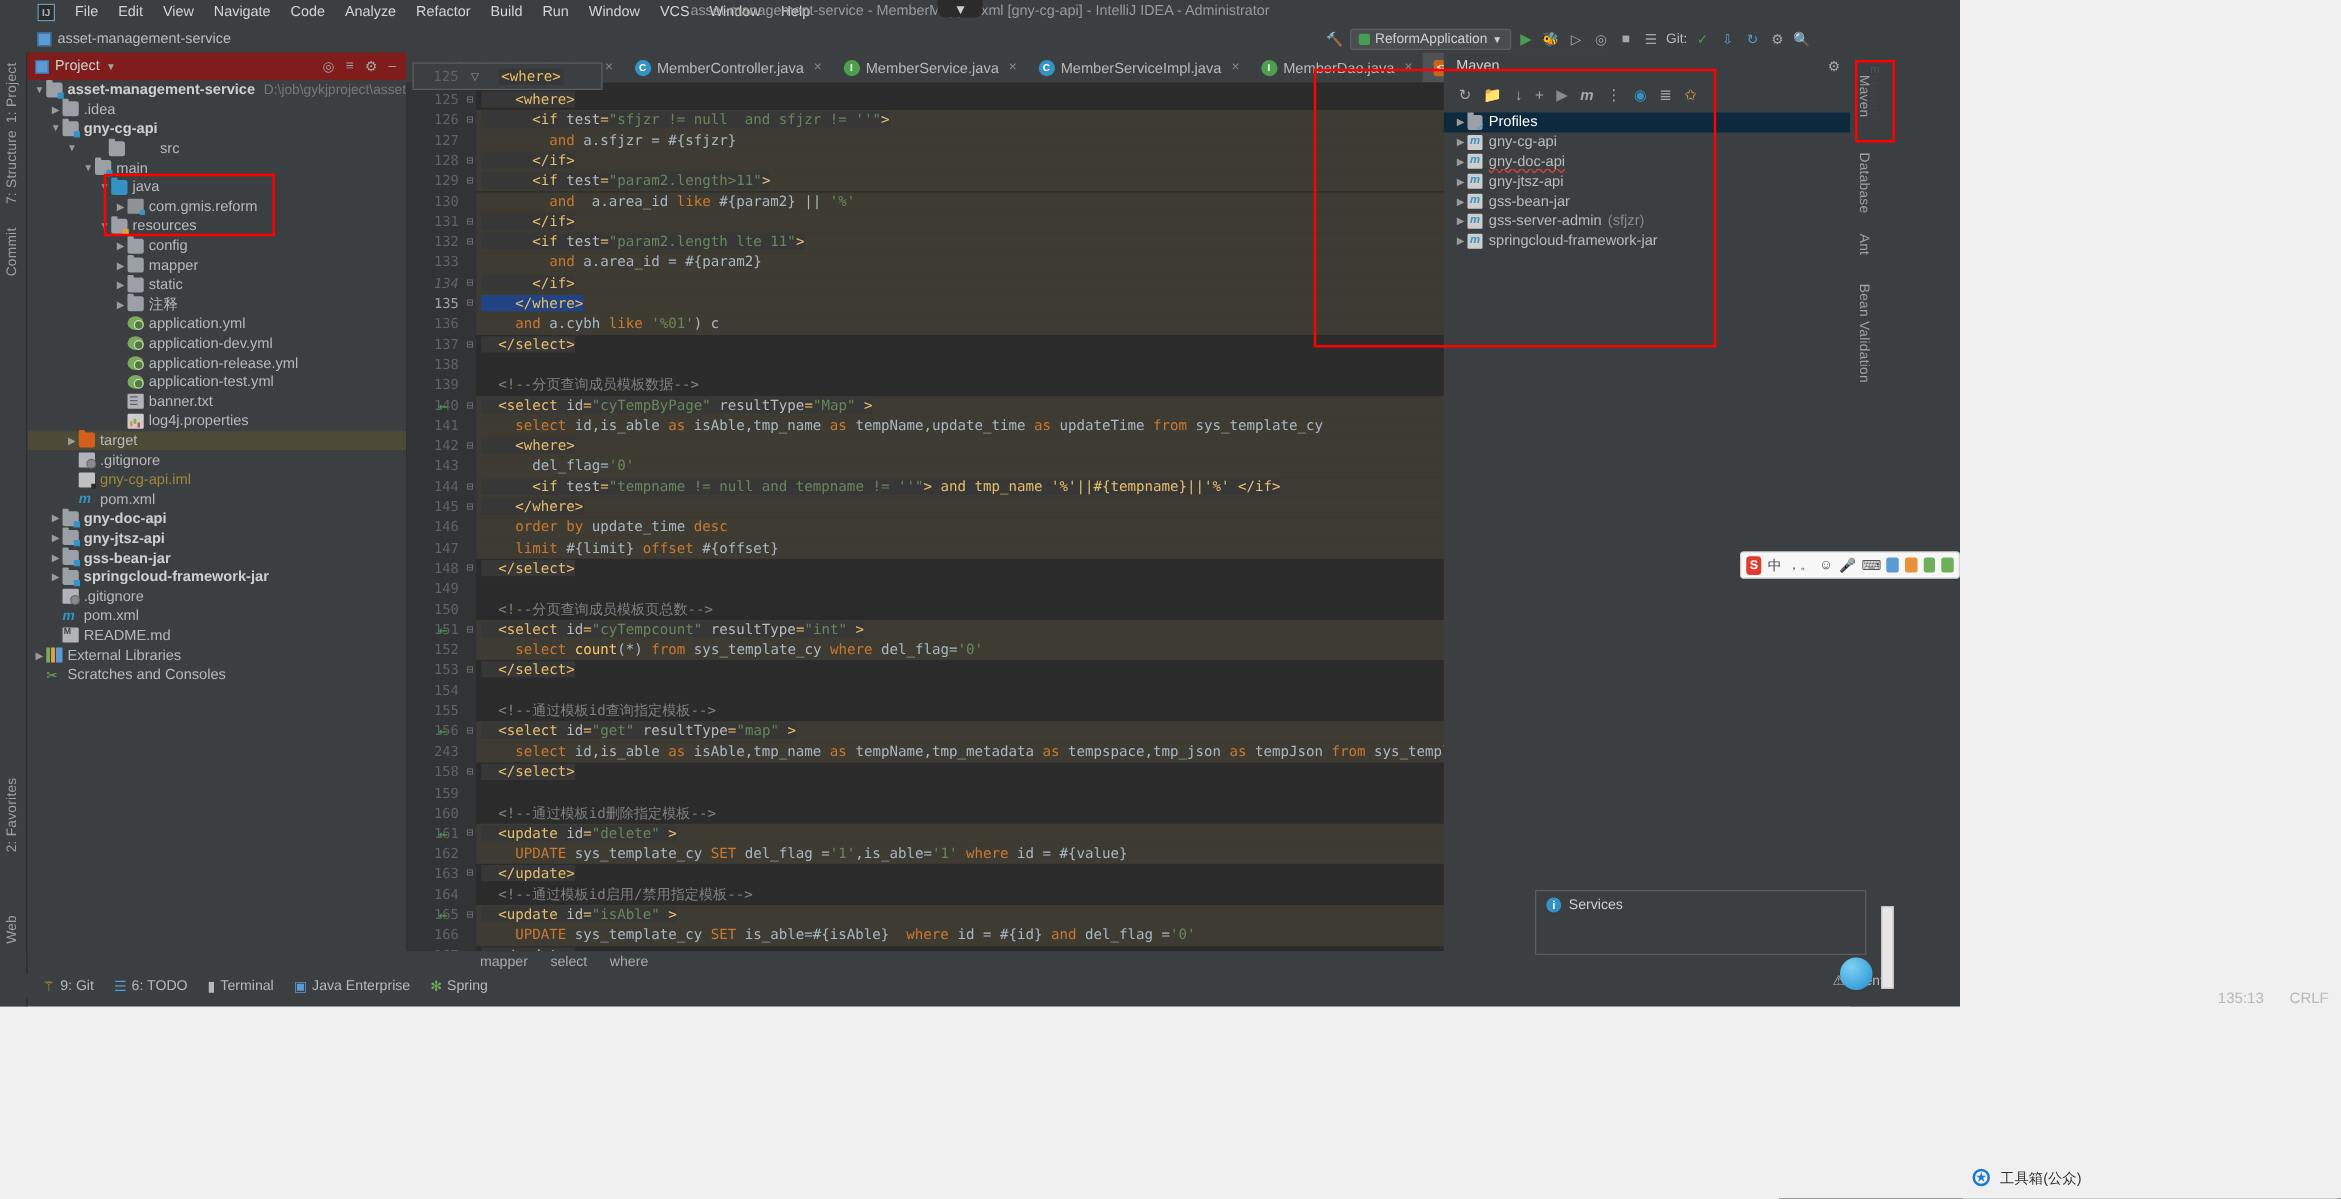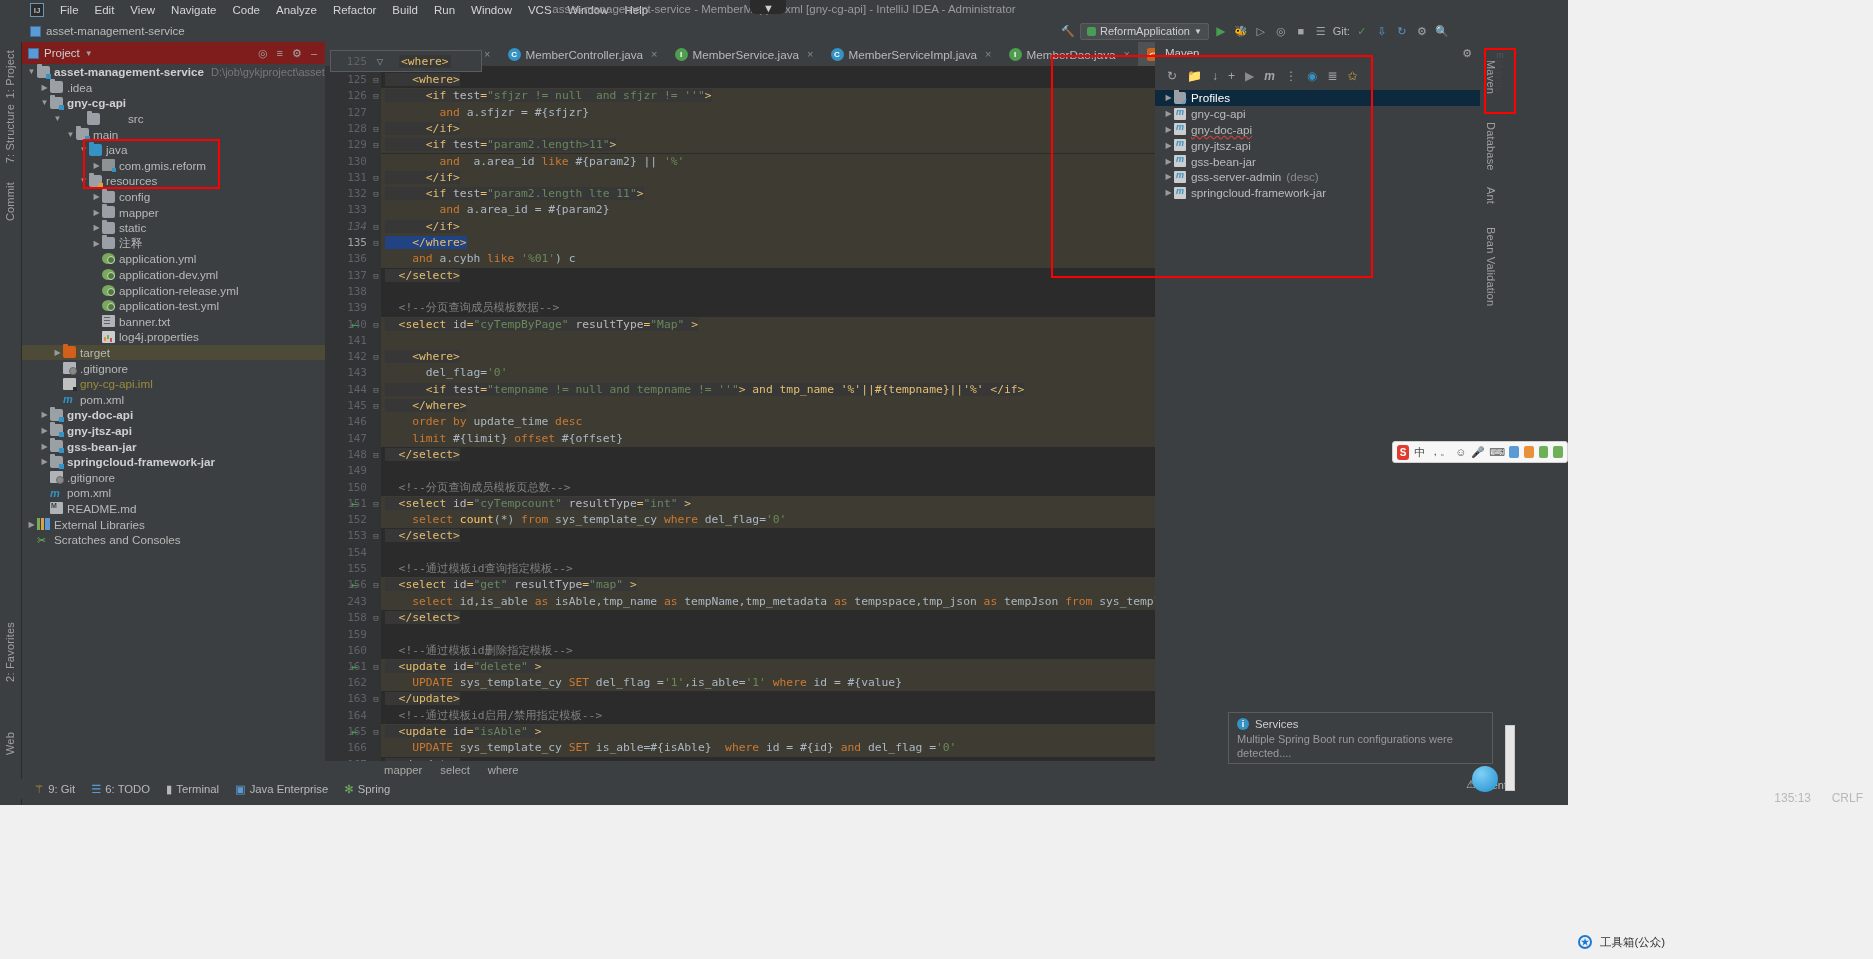--- a/index.html
+++ b/index.html
@@ -585,20 +585,21 @@
           <div class="hl-block" style="left: 0px; top: 169px; width: 1087px; height: 16.3px; background: rgb(78, 74, 56); opacity: 0.55;"></div>
           <div class="cl" style="top: 169px; left: 4px;"><span class="sel-tag tag">    &lt;/<span class="tag">where</span>&gt;</span></div>
           <div class="hl-block" style="left: 0px; top: 185.3px; width: 1087px; height: 16.3px; background: rgb(78, 74, 56); opacity: 0.55;"></div>
           <div class="cl" style="top: 185.3px; left: 4px;"><span class="plain">    <span class="kw">and</span> a.cybh <span class="kw">like</span> <span class="str"><span class="str">'%01'</span></span>) c</span></div>
           <div class="cl" style="top: 201.6px; left: 4px;"><span class="tag" style="background:#373737;">  &lt;/<span class="tag">select</span>&gt;</span></div>
           <div class="cl" style="top: 217.9px; left: 4px;"></div>
           <div class="cl" style="top: 234.2px; left: 4px;"><span class="cmt">  &lt;!--分页查询成员模板数据--&gt;</span></div>
           <div class="hl-block" style="left: 0px; top: 250.5px; width: 1087px; height: 16.3px; background: rgb(78, 74, 56); opacity: 0.55;"></div>
           <div class="cl" style="top: 250.5px; left: 4px;"><span class="tag" style="background:#373737;">  &lt;<span class="tag">select</span> <span class="attr">id</span>=<span class="str">"cyTempByPage"</span> <span class="attr">resultType</span>=<span class="str">"Map"</span> &gt;</span></div>
           <div class="hl-block" style="left: 0px; top: 266.8px; width: 1087px; height: 16.3px; background: rgb(78, 74, 56); opacity: 0.55;"></div>
+          <div class="cl" style="top: 266.8px; left: 4px;"><span class="plain">    <span class="kw">select</span> id,is_able <span class="kw">as</span> isAble,tmp_name <span class="kw">as</span> tempName,update_time <span class="kw">as</span> updateTime <span class="kw">from</span> sys_template_cy</span></div>
           <div class="hl-block" style="left: 0px; top: 283.1px; width: 1087px; height: 16.3px; background: rgb(78, 74, 56); opacity: 0.55;"></div>
           <div class="cl" style="top: 283.1px; left: 4px;"><span class="tag" style="background:#373737;">    &lt;<span class="tag">where</span>&gt;</span></div>
           <div class="hl-block" style="left: 0px; top: 299.4px; width: 1087px; height: 16.3px; background: rgb(78, 74, 56); opacity: 0.55;"></div>
           <div class="cl" style="top: 299.4px; left: 4px;"><span class="plain">      del_flag=<span class="str"><span class="str">'0'</span></span></span></div>
           <div class="hl-block" style="left: 0px; top: 315.7px; width: 1087px; height: 16.3px; background: rgb(78, 74, 56); opacity: 0.55;"></div>
           <div class="cl" style="top: 315.7px; left: 4px;"><span class="tag" style="background:#373737;">      &lt;<span class="tag">if</span> <span class="attr">test</span>=<span class="str">"tempname != null and tempname != ''"</span>&gt; and tmp_name '%'||#{tempname}||'%' &lt;/<span class="tag">if</span>&gt;</span></div>
           <div class="hl-block" style="left: 0px; top: 332px; width: 1087px; height: 16.3px; background: rgb(78, 74, 56); opacity: 0.55;"></div>
           <div class="cl" style="top: 332px; left: 4px;"><span class="tag" style="background:#373737;">    &lt;/<span class="tag">where</span>&gt;</span></div>
           <div class="hl-block" style="left: 0px; top: 348.3px; width: 1087px; height: 16.3px; background: rgb(78, 74, 56); opacity: 0.55;"></div>
           <div class="cl" style="top: 348.3px; left: 4px;"><span class="plain">    <span class="kw">order</span> <span class="kw">by</span> update_time <span class="kw">desc</span></span></div>
@@ -697,21 +698,21 @@
           </div>
           <div class="mrow">
             <span class="arrow closed"></span>
             <span class="m-ico m-mvn"></span>
             <span>gss-bean-jar</span>
           </div>
           <div class="mrow">
             <span class="arrow closed"></span>
             <span class="m-ico m-mvn"></span>
             <span>gss-server-admin</span>
-            <span class="m-root">(desc)</span>
+            <span class="m-root">(sfjzr)</span>
           </div>
           <div class="mrow">
             <span class="arrow closed"></span>
             <span class="m-ico m-mvn"></span>
             <span>springcloud-framework-jar</span>
           </div>
         </div>
     </div>
 
     <div class="redbox" style="left:1051px; top:55px; width:322px; height:223px;"></div>
@@ -763,21 +764,20 @@
     <div class="ever-btn">
       <span>⚠</span>
       <span>Event</span>
     </div>
 
     <div class="services">
       <div class="sh">
         <span class="si">i</span>
         <span>Services</span>
       </div>
-      <div class="sb">Multiple Spring Boot run configurations were detected....</div>
     </div>
 
   </div>
 
   <div class="statusline" style="right:62px;">
     <span>135:13</span>
   </div>
   <div class="statusline" style="right:10px;">CRLF</div>
 
   <div class="ime">

